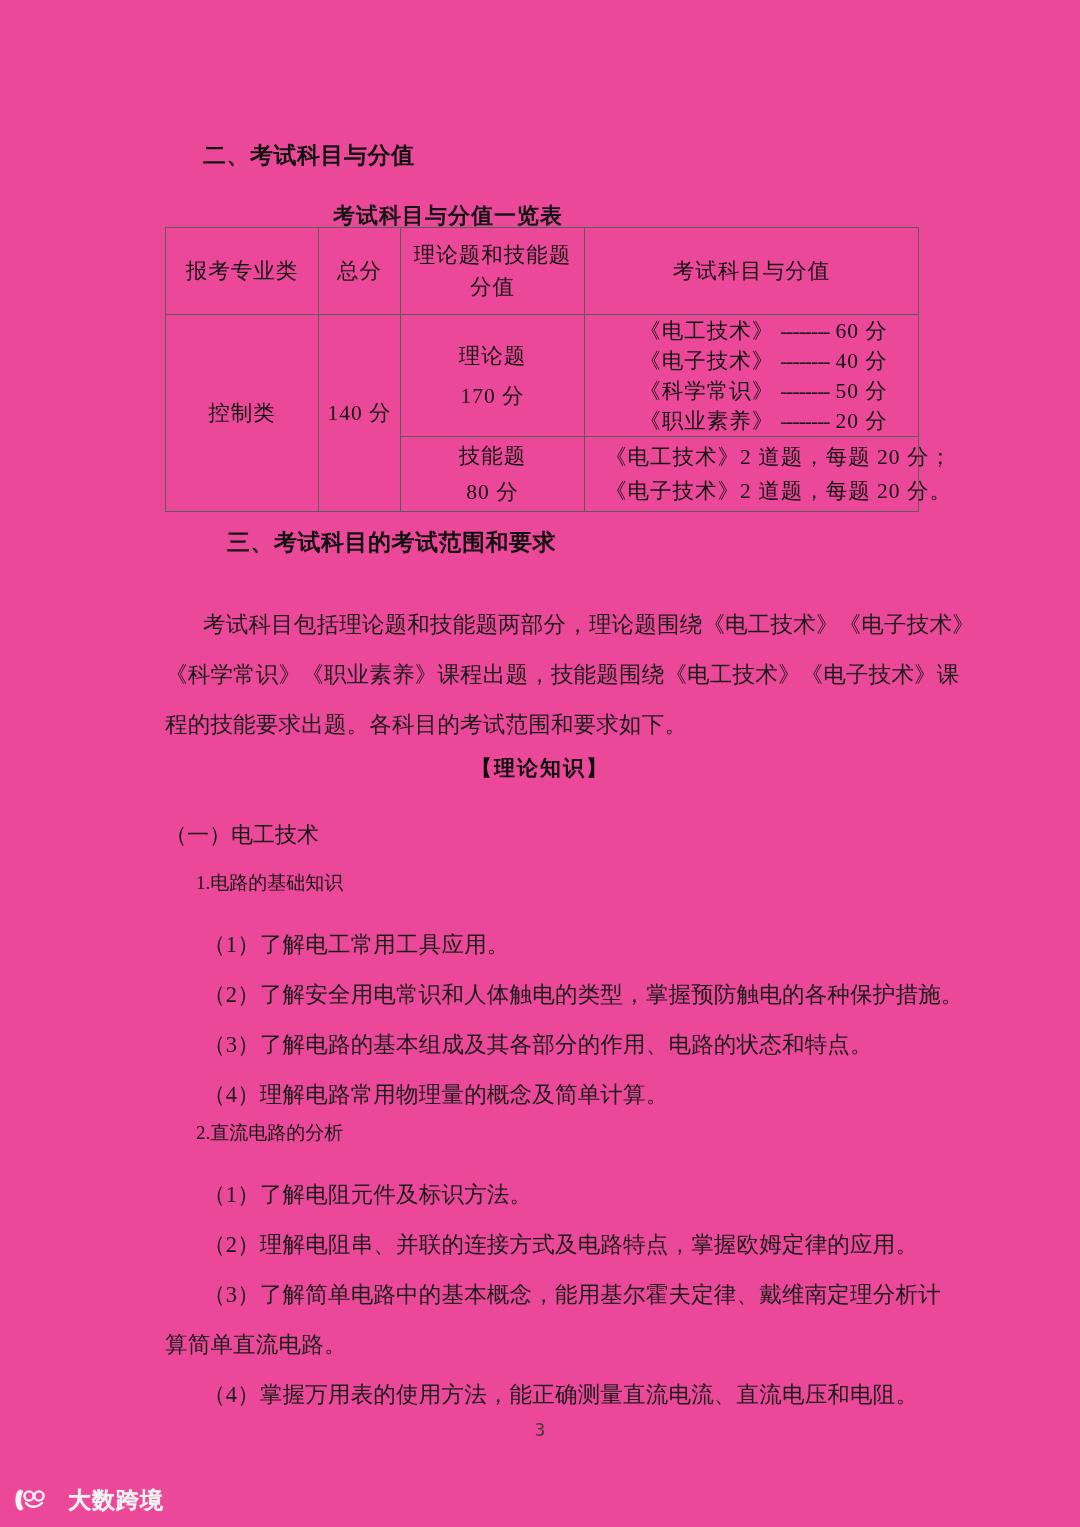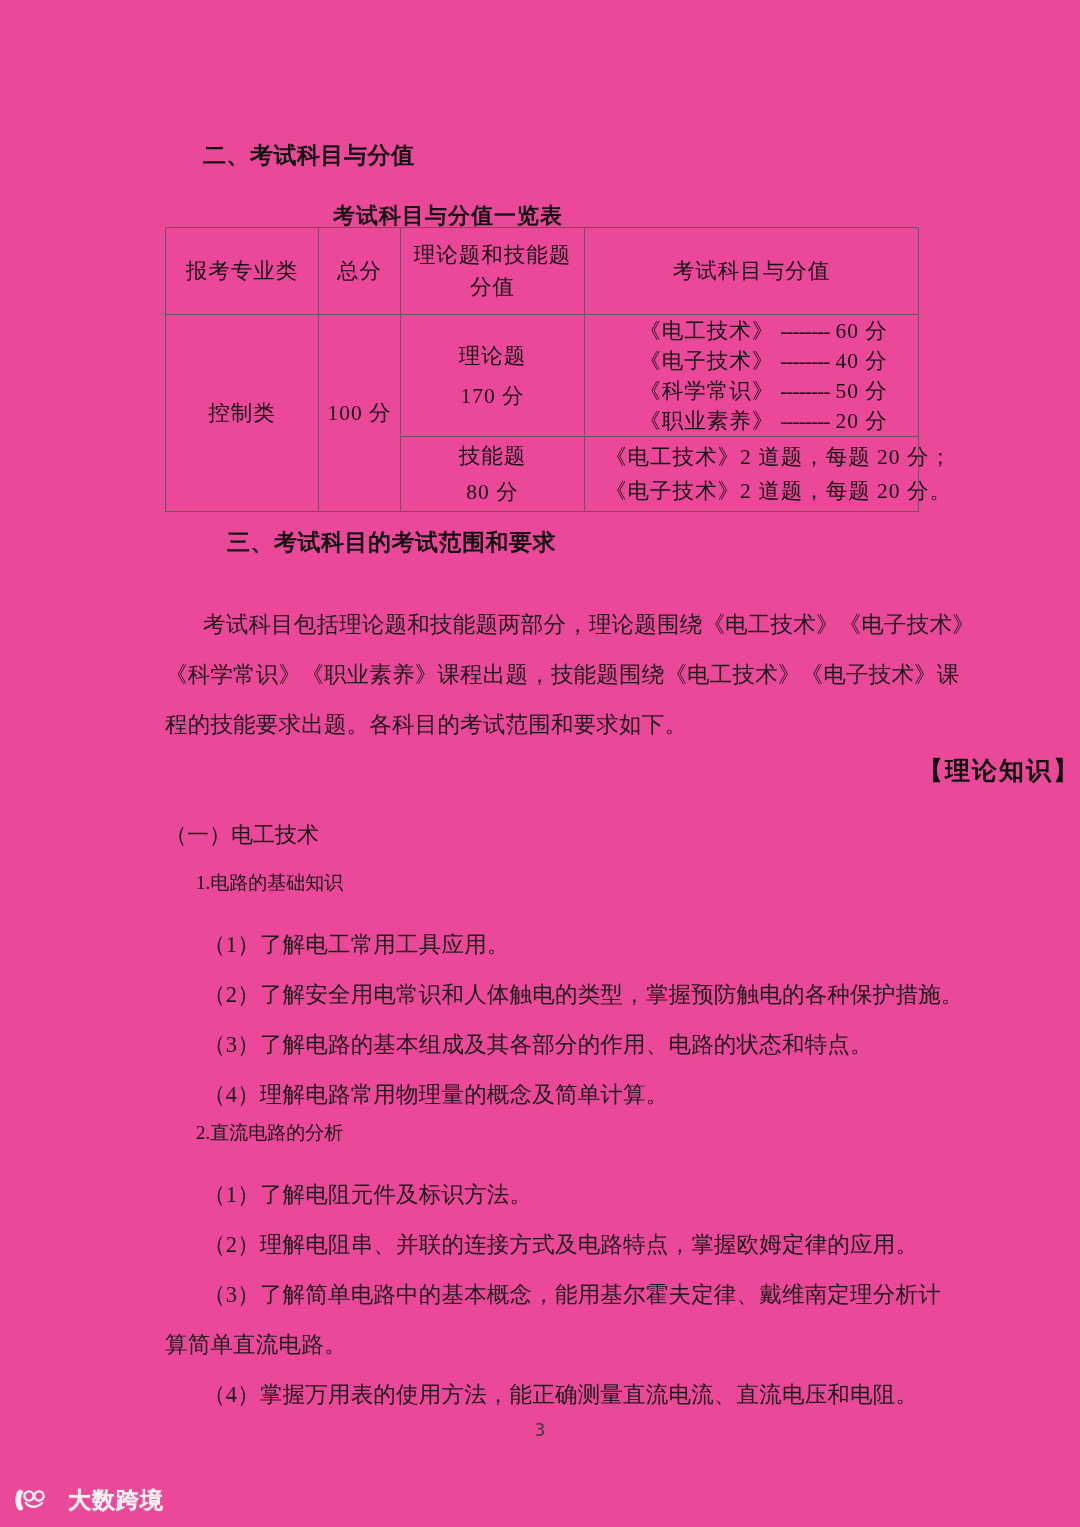--- a/index.html
+++ b/index.html
@@ -52,24 +52,24 @@
     line-height: 50px;
     color: #1b1b1b;
     letter-spacing: 0.2px;
     white-space: nowrap;
   }
 
   .bigtitle {
     position: absolute;
     left: 0;
     width: 1080px;
-    text-align: right;
-    font-family: "DejaVu Sans", "Liberation Sans", sans-serif;
-    font-weight: bold;
-    font-size: 25px;
+    text-align: center;
+    font-family: "DejaVu Sans", "Liberation Sans", sans-serif;
+    font-weight: bold;
+    font-size: 21px;
     letter-spacing: 2px;
     color: #0d0d0d;
   }
 
   .subhead {
     position: absolute;
     font-size: 19px;
     color: #151515;
     white-space: nowrap;
   }
@@ -172,21 +172,21 @@
         <td class="hdr-cell">总分</td>
         <td class="hdr-cell">
           <span>理论题和技能题</span><br>
           <span>分值</span>
         </td>
         <td class="hdr-cell">考试科目与分值</td>
       </tr>
 
       <tr>
         <td class="theory-cell" rowspan="2">控制类</td>
-        <td class="theory-cell" rowspan="2">100 分</td>
+        <td class="theory-cell" rowspan="2">140 分</td>
         <td class="theory-cell">
           <span>理论题</span><br>
           <span>170 分</span>
         </td>
         <td class="theory-cell subj-list">
           <span class="row">
             <span>《电工技术》</span><span class="dash">--------</span><span>60 分</span>
           </span>
           <span class="row">
             <span>《电子技术》</span><span class="dash">--------</span><span>40 分</span>

